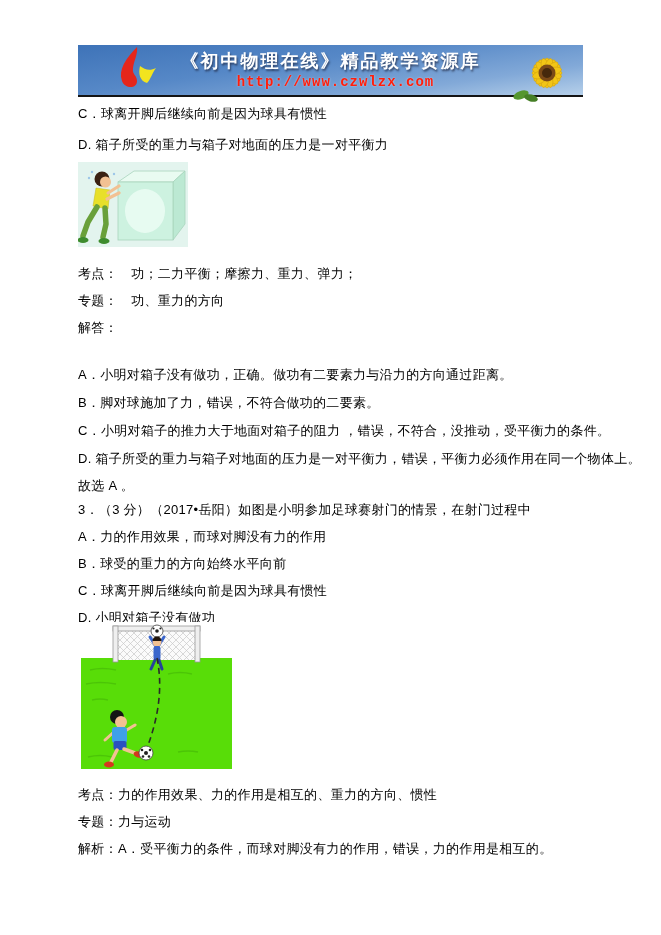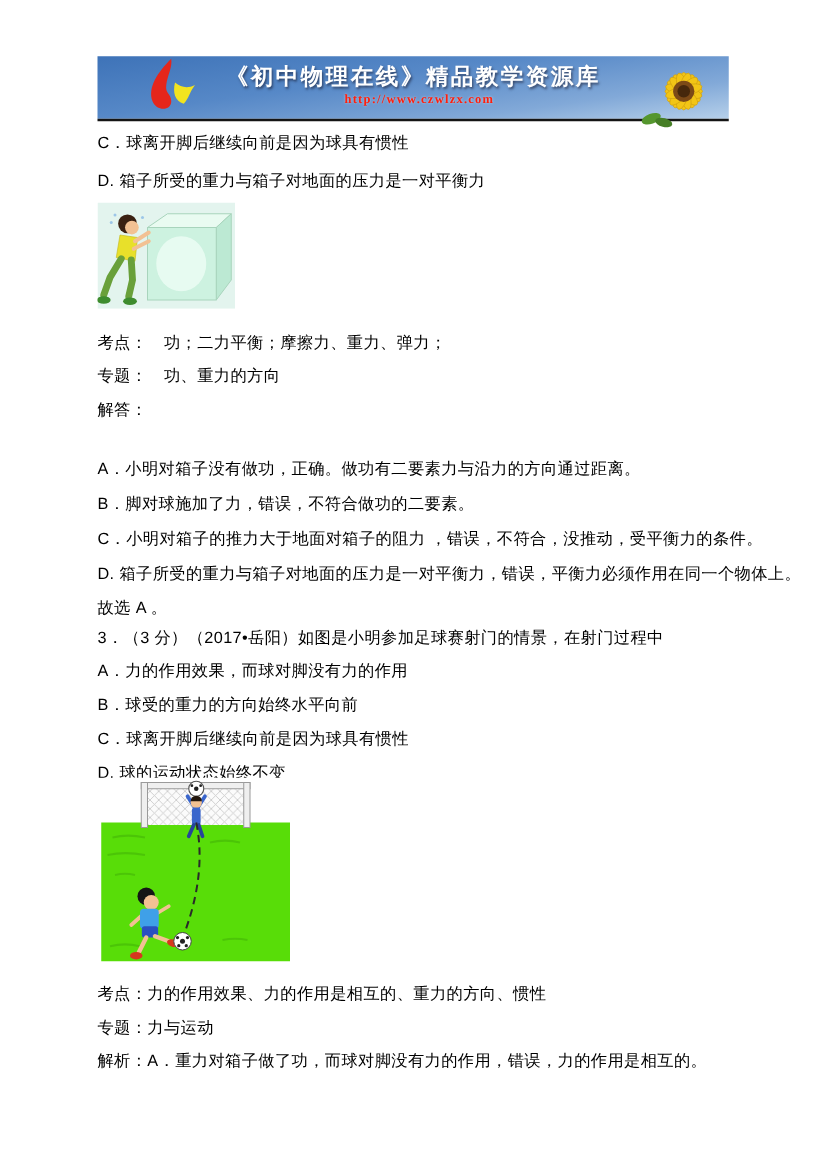--- a/index.html
+++ b/index.html
@@ -15,22 +15,22 @@
     background:linear-gradient(172deg,#3e73b8 0%,#5688c7 40%,#82a9d8 75%,#b6d0ea 100%);
   }
   .banner-logo { position:absolute; left:34px; top:1px; width:46px; height:46px; }
   .banner-text { position:absolute; left:0; top:4px; width:100%; text-align:center; }
   .banner-title {
     font-size:18px; font-weight:bold; color:#ffffff; letter-spacing:2px;
     text-shadow:1px 2px 2px rgba(20,20,40,.6);
     white-space:nowrap;
   }
   .banner-url {
-    font-family:Liberation Serif, serif;
-    font-size:10px; font-weight:bold; color:#ff1e0c; letter-spacing:1px;
+    font-family:Liberation Mono, monospace;
+    font-size:14px; font-weight:bold; color:#ff1e0c; letter-spacing:1px;
     padding-left:10px; margin-top:1px;
     text-shadow:0 0 2px rgba(255,255,255,.55);
   }
   .banner-sunflower { position:absolute; right:8px; bottom:-8px; width:66px; height:56px; }
   
   .ln {
     position:absolute; left:78px; margin:0; font-size:13px; line-height:17px;
     white-space:nowrap; letter-spacing:0.3px;
   }
   
@@ -103,21 +103,21 @@
 <p class="ln" style="top:366px">A．小明对箱子没有做功，正确。做功有二要素力与沿力的方向通过距离。</p>
 <p class="ln" style="top:394px">B．脚对球施加了力，错误，不符合做功的二要素。</p>
 <p class="ln" style="top:422px">C．小明对箱子的推力大于地面对箱子的阻力 ，错误，不符合，没推动，受平衡力的条件。</p>
 <p class="ln" style="top:450px">D. 箱子所受的重力与箱子对地面的压力是一对平衡力，错误，平衡力必须作用在同一个物体上。</p>
 <p class="ln" style="top:477px">故选 A 。</p>
 
 <p class="ln" style="top:501px">3．（3 分）（2017•岳阳）如图是小明参加足球赛射门的情景，在射门过程中</p>
 <p class="ln" style="top:528px">A．力的作用效果，而球对脚没有力的作用</p>
 <p class="ln" style="top:555px">B．球受的重力的方向始终水平向前</p>
 <p class="ln" style="top:582px">C．球离开脚后继续向前是因为球具有惯性</p>
-<p class="ln" style="top:609px">D. 球的运动状态始终不变</p>
+<p class="ln" style="top:609px">D. 小明对箱子没有做功</p>
 
 <svg class="fig" style="top:622px" width="157" height="152" viewBox="0 0 157 152" role="img">
   <defs>
     <pattern id="net" width="7" height="7" patternUnits="userSpaceOnUse">
       <path d="M0,7 L7,0 M0,0 L7,7" stroke="#c9c9c9" stroke-width="0.7"></path>
     </pattern>
   </defs>
   <rect x="0" y="0" width="157" height="152" fill="#ffffff"></rect>
 
   <rect x="3" y="36" width="151" height="111" fill="#58dd08"></rect>
@@ -167,13 +167,13 @@
   <circle cx="68" cy="131" r="7" fill="#ffffff" stroke="#444" stroke-width="0.8"></circle>
   <circle cx="68" cy="131" r="2" fill="#222"></circle>
   <circle cx="64" cy="128" r="1.3" fill="#222"></circle>
     <circle cx="72" cy="128" r="1.3" fill="#222"></circle>
   <circle cx="65" cy="134.5" r="1.3" fill="#222"></circle>
     <circle cx="71" cy="134.5" r="1.3" fill="#222"></circle>
 </svg>
 
 <p class="ln" style="top:786px">考点：力的作用效果、力的作用是相互的、重力的方向、惯性</p>
 <p class="ln" style="top:813px">专题：力与运动</p>
-<p class="ln" style="top:840px">解析：A．重力对箱子做了功，而球对脚没有力的作用，错误，力的作用是相互的。</p>
+<p class="ln" style="top:840px">解析：A．受平衡力的条件，而球对脚没有力的作用，错误，力的作用是相互的。</p>
 
 </body></html>

